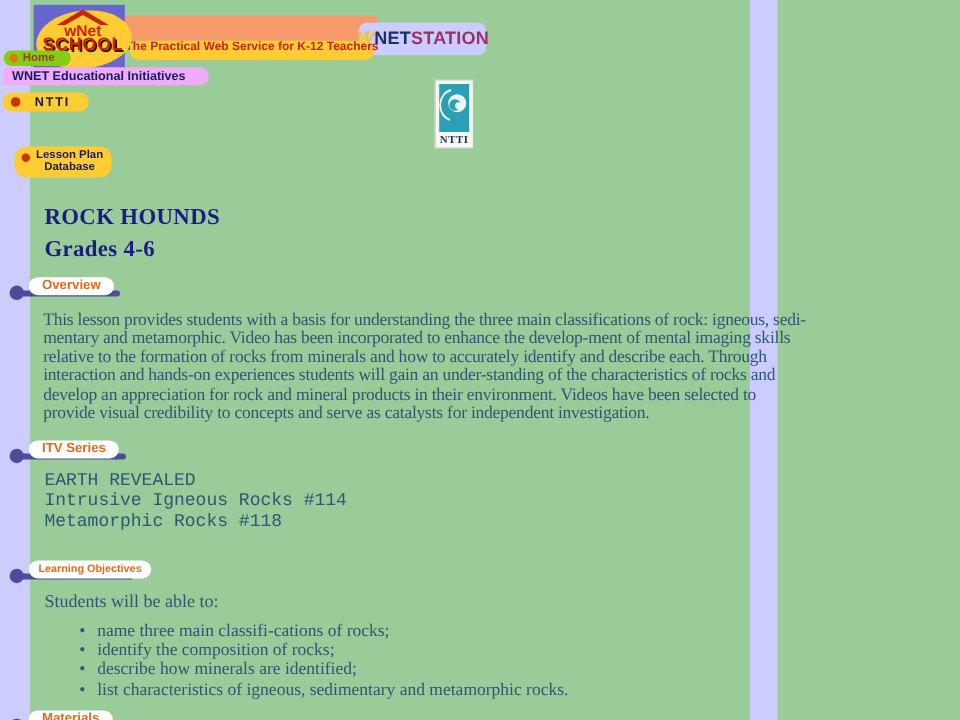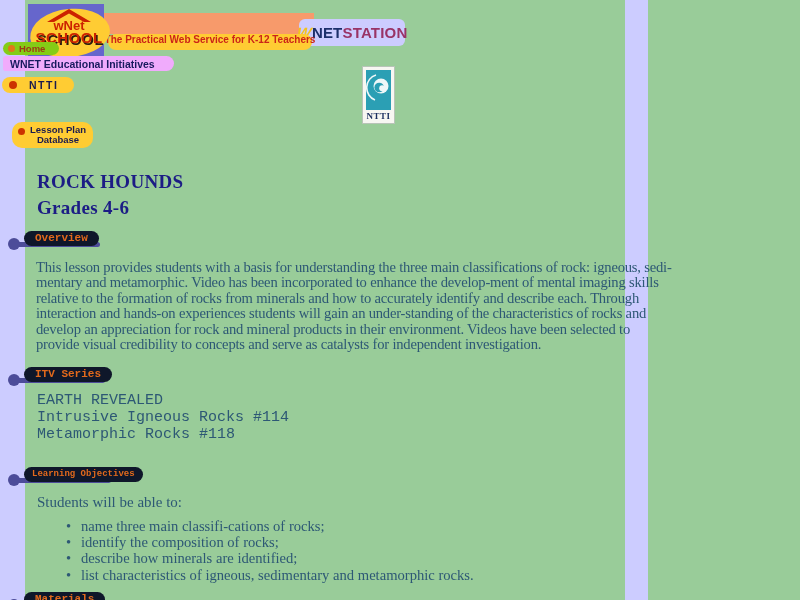--- a/index.html
+++ b/index.html
@@ -46,21 +46,21 @@
   .itv-list{position:absolute;left:37px;top:392px;font-family:Liberation Mono, monospace;font-size:15px;line-height:17.2px;color:#2d5875;}
   .objectives-intro{position:absolute;left:37px;top:494px;font-family:"Liberation Serif",serif;font-size:15px;color:#2d5875;}
   .objectives-list{position:absolute;left:66px;top:518px;margin:0;padding:0;list-style:none;font-family:"Liberation Serif",serif;font-size:14.6px;line-height:16.2px;color:#2d5875;}
   .objectives-list li{padding-left:15px;position:relative;}
   .objectives-list li::before{content:"\2022";position:absolute;left:0;top:0;}
 
   
   .tab{position:absolute;left:8px;height:19px;}
   .tab-line{position:absolute;left:4px;top:11px;height:5px;border-radius:3px;background:#4c4c99;}
   .tab-dot{position:absolute;left:0;top:7px;width:12px;height:12px;border-radius:50%;background:#4c4c99;}
-  .tab-pill{position:absolute;left:16px;top:0;background:#0f172a;border-radius:9px;padding:1px 11px 2px;font-weight:bold;font-size:11px;color:#e2691c;white-space:nowrap;font-family:Liberation Mono, monospace;}
+  .tab-pill{position:absolute;left:16px;top:0;background:#ffffff;border-radius:9px;padding:1px 11px 2px;font-weight:bold;font-size:11px;color:#e2691c;white-space:nowrap;}
   .tab-pill.small{font-size:9px;padding:2px 8px 3px;}
 </style>
 </head>
 <body>
 
 <div id="page">
 
   <div class="left-stripe"></div>
   <div class="right-stripe"></div>
 

